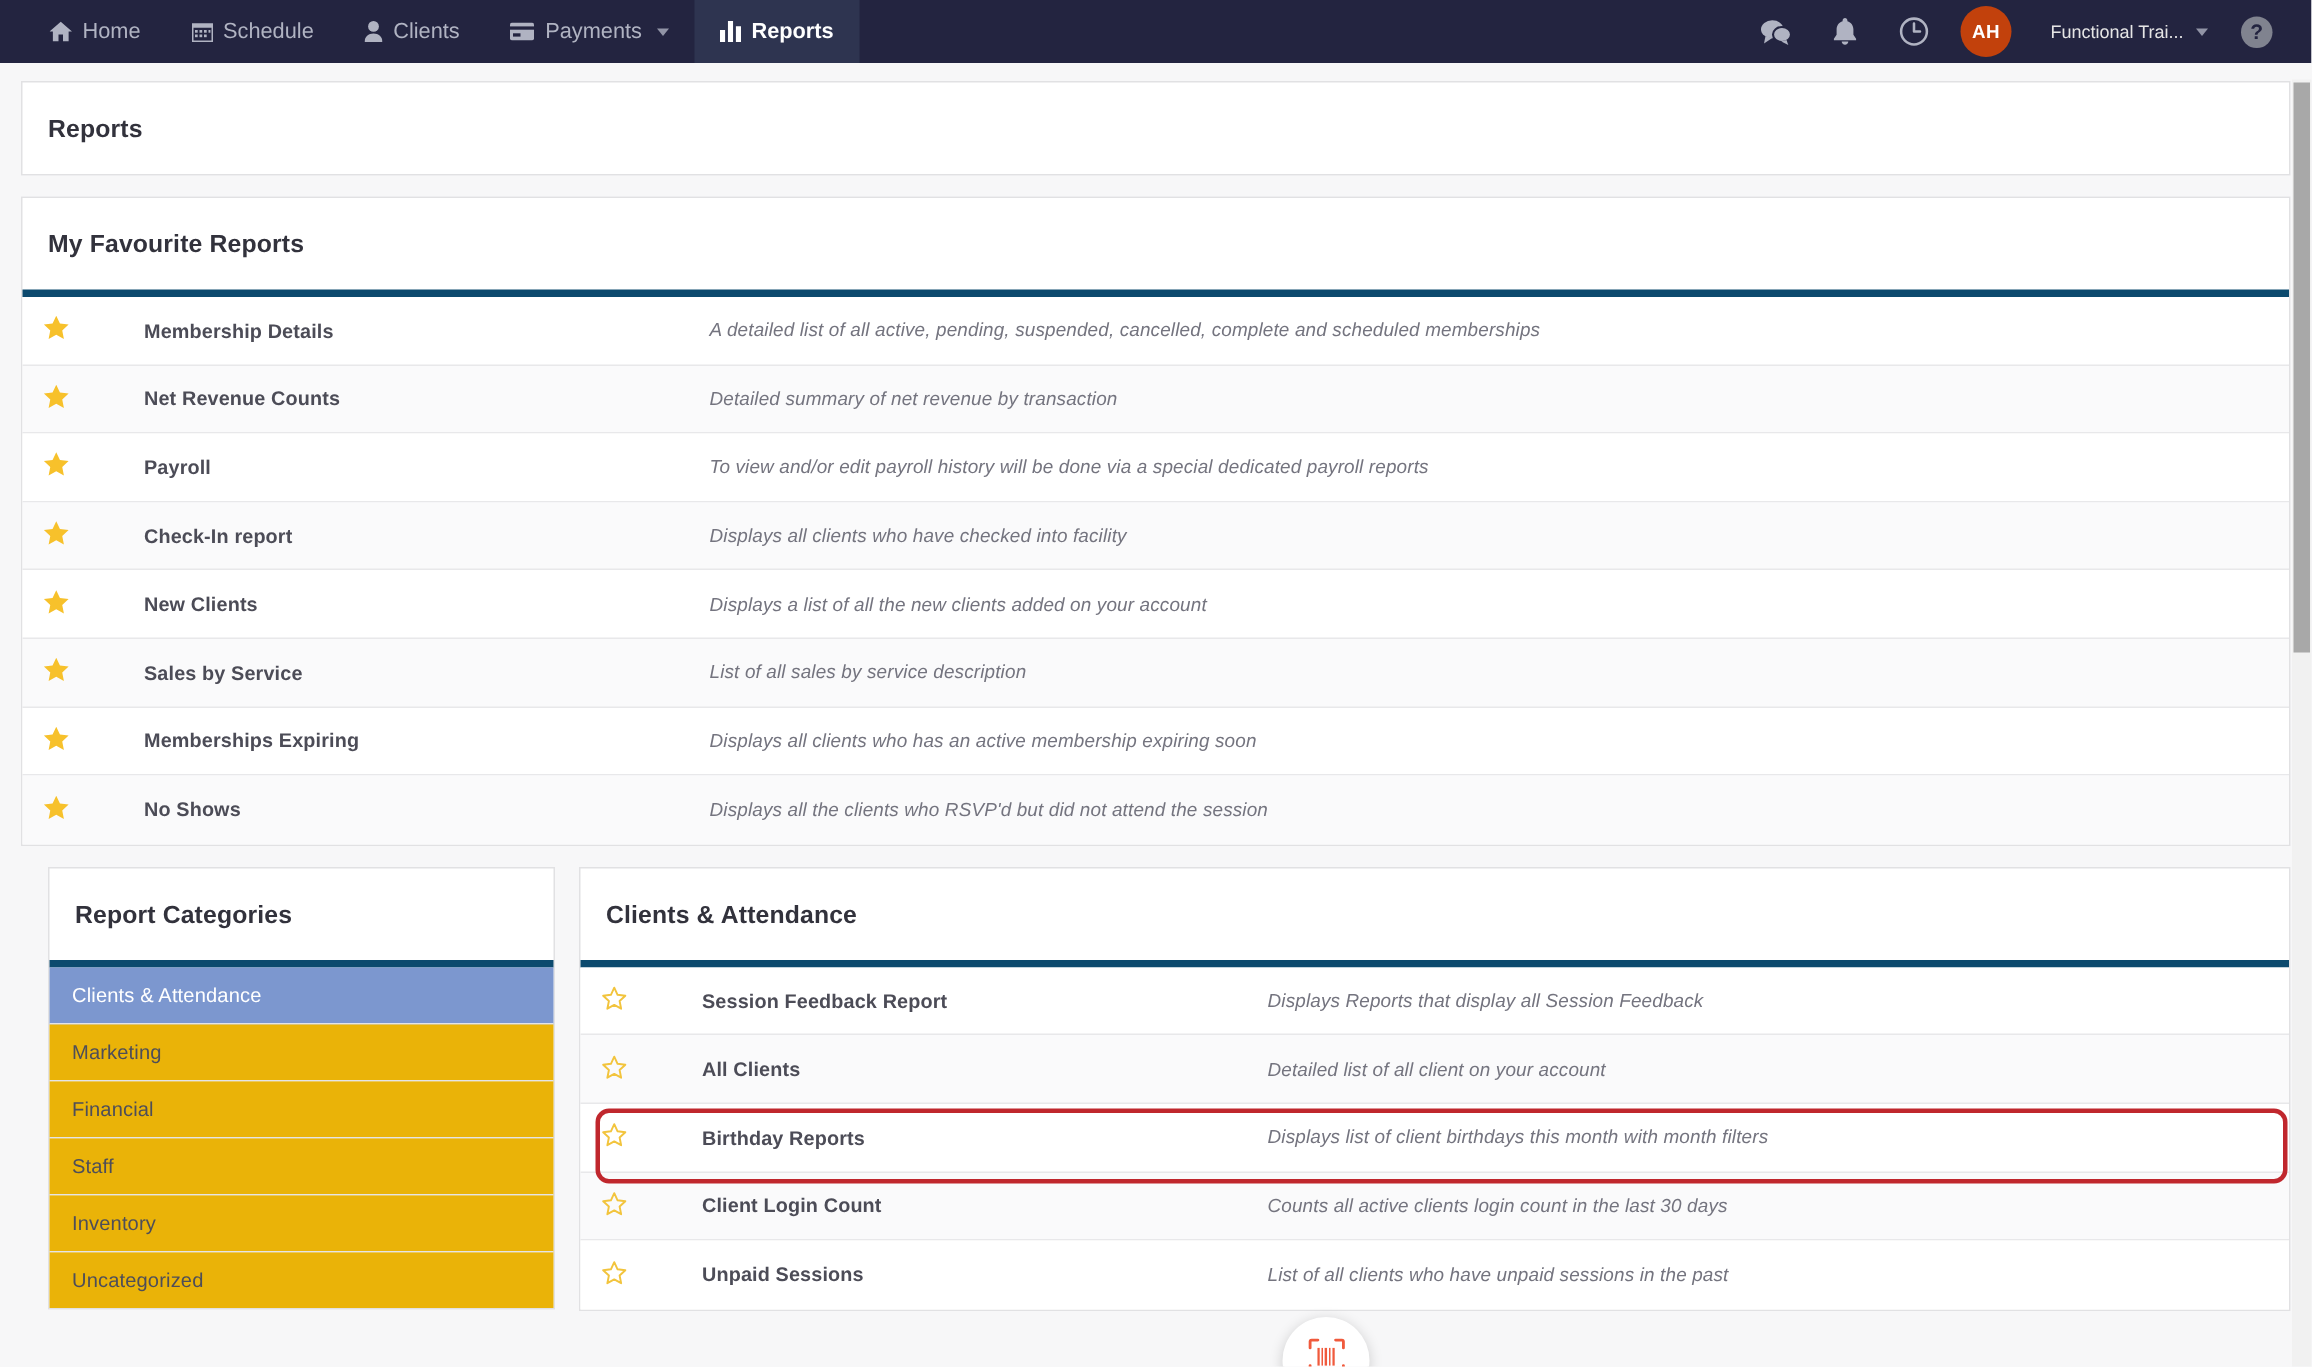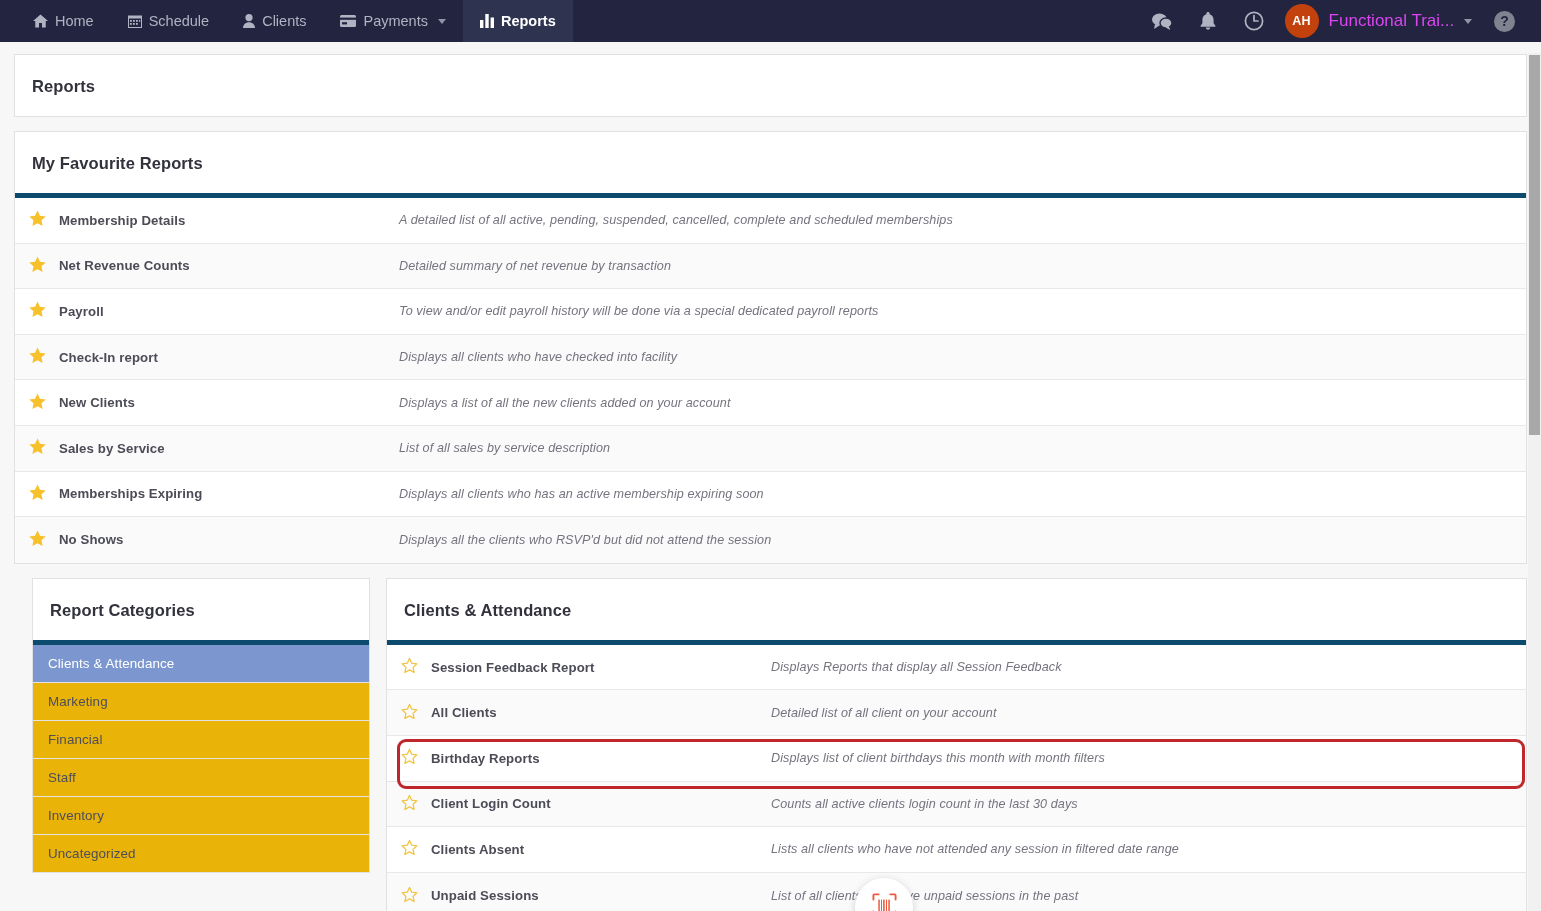--- a/index.html
+++ b/index.html
@@ -68,23 +68,23 @@
     color: #fff;
     font-size: 12.5px;
     font-weight: bold;
     display: flex;
     align-items: center;
     justify-content: center;
     margin-left: 8px;
     letter-spacing: .3px;
   }
   .account-name {
-    font-size: 17px;
-    color: #d946ef;
-    margin-left: 10px;
+    font-size: 12px;
+    color: #e5e5e5;
+    margin-left: 26px;
     white-space: nowrap;
   }
   .help-badge {
     width: 21px; height: 21px;
     border-radius: 50%;
     background: #80838f;
     color: #232440;
     font-size: 14px;
     font-weight: bold;
     display: flex;
@@ -120,20 +120,21 @@
 
   
   .rep-row {
     display: flex;
     align-items: center;
     height: 45.6px;
     border-bottom: 1px solid #e8e8ea;
     background: #ffffff;
     cursor: pointer;
     position: relative;
+    gap: 37px;
   }
   .rep-row:nth-child(even) { background: #fafafb; }
   .rep-row:last-child { border-bottom: none; }
   .rep-star {
     width: 44px;
     flex: 0 0 44px;
     text-align: center;
     font-size: 17px;
     line-height: 1;
     color: #f7c12b;
@@ -438,27 +439,20 @@
               <div class="rep-star"><svg width="17" height="17" viewBox="0 0 20 19">
                   <path fill="none" stroke="#f2c43d" stroke-width="1.5" stroke-linejoin="round" d="M10 1.2l2.6 5.6 6.1.7-4.5 4.2 1.2 6-5.4-3-5.4 3 1.2-6-4.5-4.2 6.1-.7z"></path>
                 </svg></div>
               <div class="rep-name">Client Login Count</div>
               <div class="rep-desc">Counts all active clients login count in the last 30 days</div>
             </div>
             <div class="rep-row">
               <div class="rep-star"><svg width="17" height="17" viewBox="0 0 20 19">
                   <path fill="none" stroke="#f2c43d" stroke-width="1.5" stroke-linejoin="round" d="M10 1.2l2.6 5.6 6.1.7-4.5 4.2 1.2 6-5.4-3-5.4 3 1.2-6-4.5-4.2 6.1-.7z"></path>
                 </svg></div>
-              <div class="rep-name">Clients Absent</div>
-              <div class="rep-desc">Lists all clients who have not attended any session in filtered date range</div>
-            </div>
-            <div class="rep-row">
-              <div class="rep-star"><svg width="17" height="17" viewBox="0 0 20 19">
-                  <path fill="none" stroke="#f2c43d" stroke-width="1.5" stroke-linejoin="round" d="M10 1.2l2.6 5.6 6.1.7-4.5 4.2 1.2 6-5.4-3-5.4 3 1.2-6-4.5-4.2 6.1-.7z"></path>
-                </svg></div>
               <div class="rep-name">Unpaid Sessions</div>
               <div class="rep-desc">List of all clients who have unpaid sessions in the past</div>
             </div>
           </div>
       </div>
     </div>
   </div>
 
   <div class="highlight-box"></div>
 

